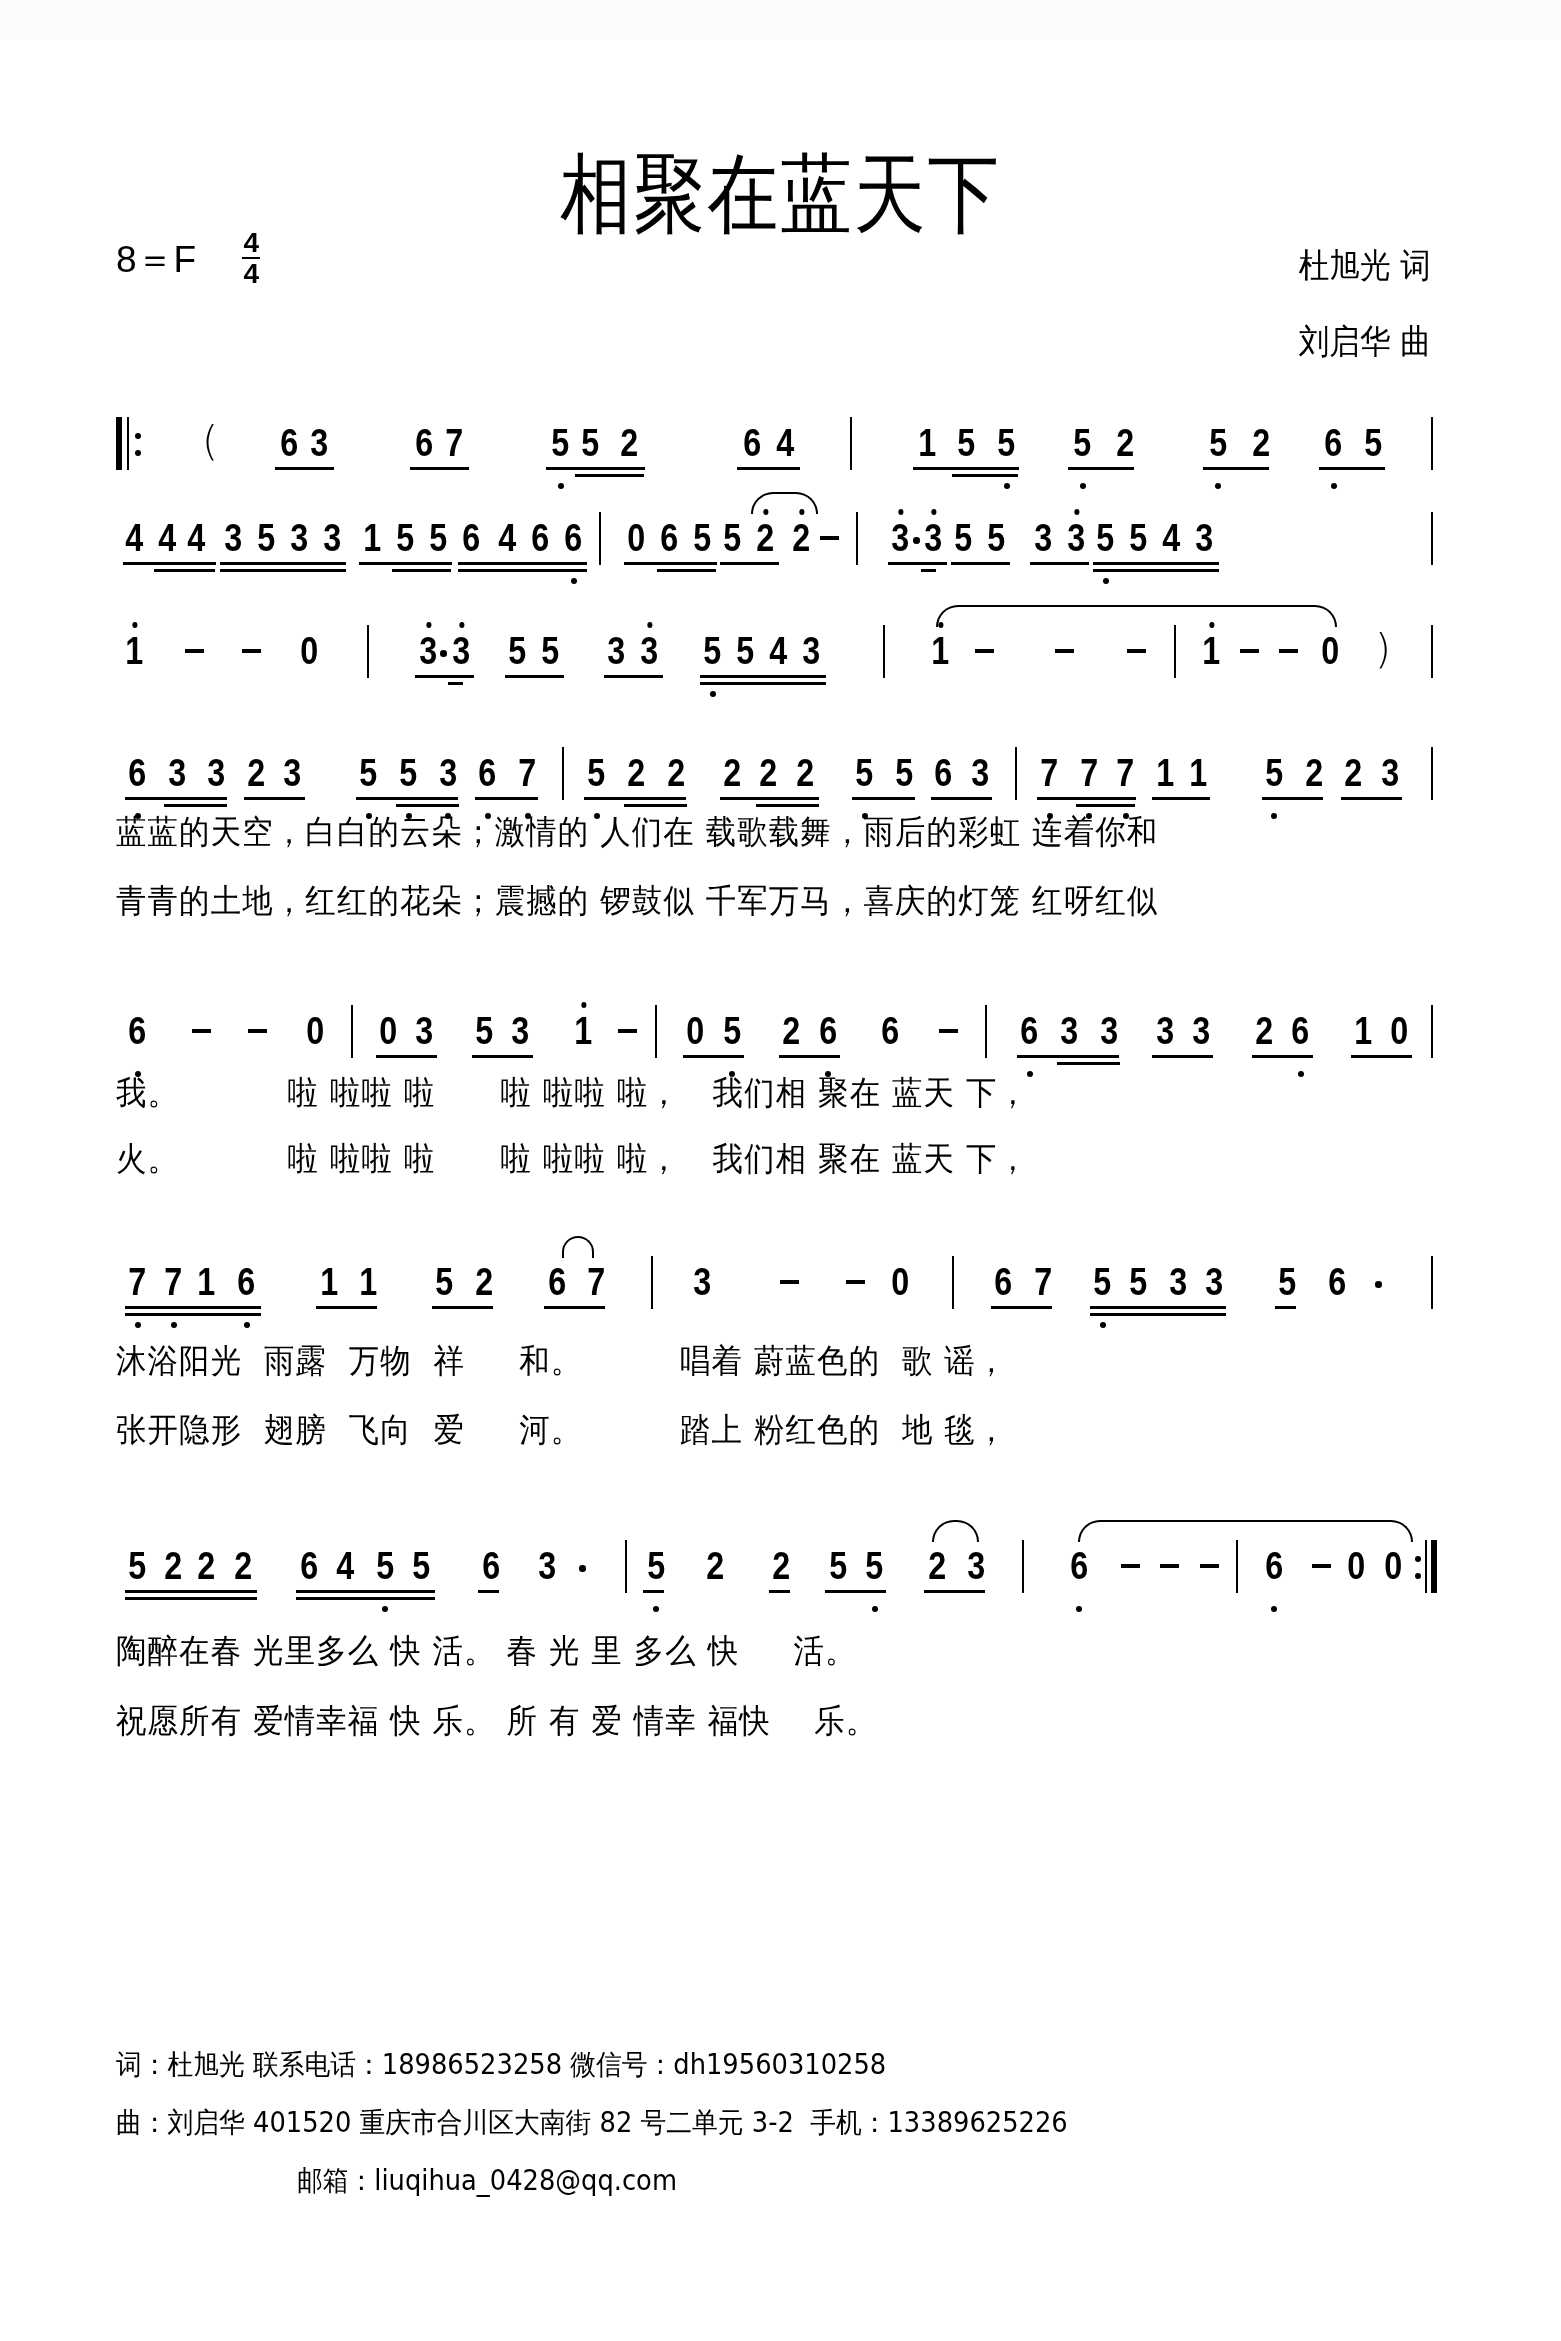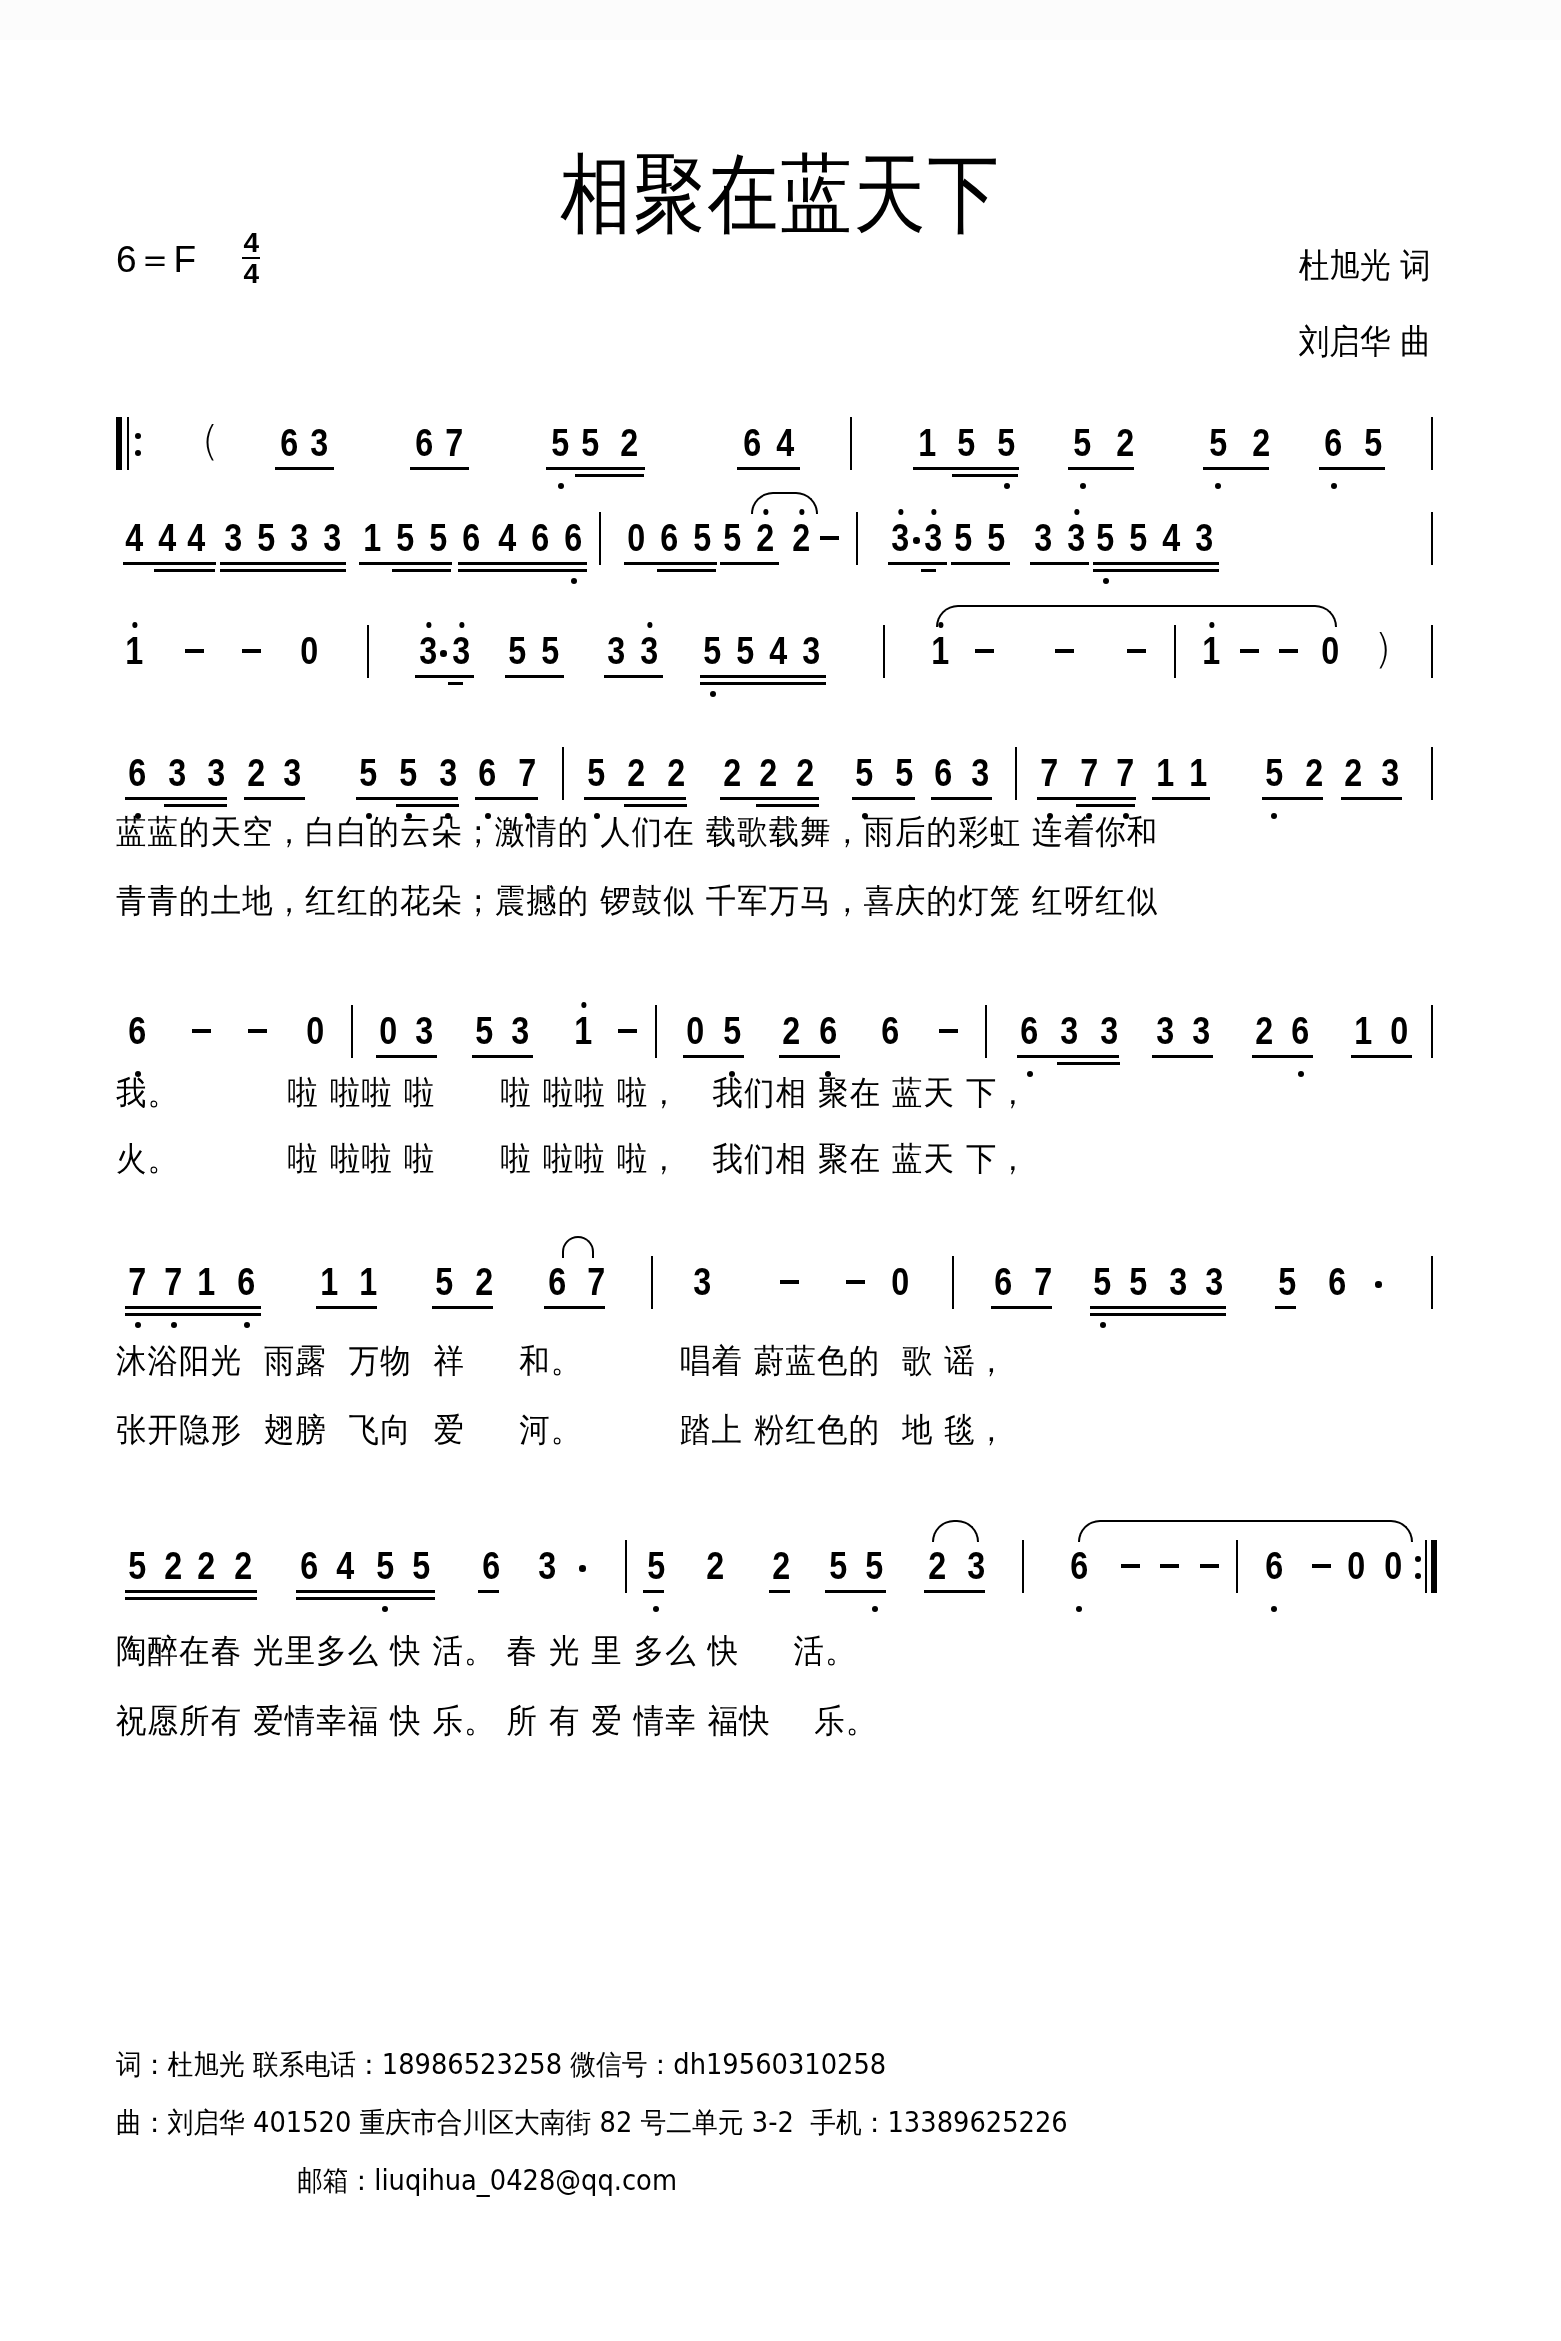--- a/index.html
+++ b/index.html
@@ -25,21 +25,21 @@
   .slur { position:absolute; border:2.6px solid #000; border-bottom:none; border-radius:26.4px 26.4px 0 0; height:20px; }
   .lyric { position:absolute; left:116px; font-family:"DejaVu Sans", sans-serif; font-size:33px; white-space:pre; letter-spacing:1.3px; transform:scaleX(0.92); transform-origin:left; }
   .footer { position:absolute; font-family:"DejaVu Sans", sans-serif; font-size:28px; white-space:pre; transform:scaleX(0.92); transform-origin:left; }
 </style>
 </head>
 <body>
 
 <div class="topband"></div>
 
 <div class="title">相聚在蓝天下</div>
-<div class="key">6＝F</div>
+<div class="key">8＝F</div>
 <div class="timesig">
   <span>4</span>
   <span class="bar"></span>
   <span>4</span>
 </div>
 <div class="credit" style="top:243px">杜旭光 词</div>
 <div class="credit" style="top:319px">刘启华 曲</div>
 
 <div id="staves">
     <div class="staff" style="top: 397px;">

